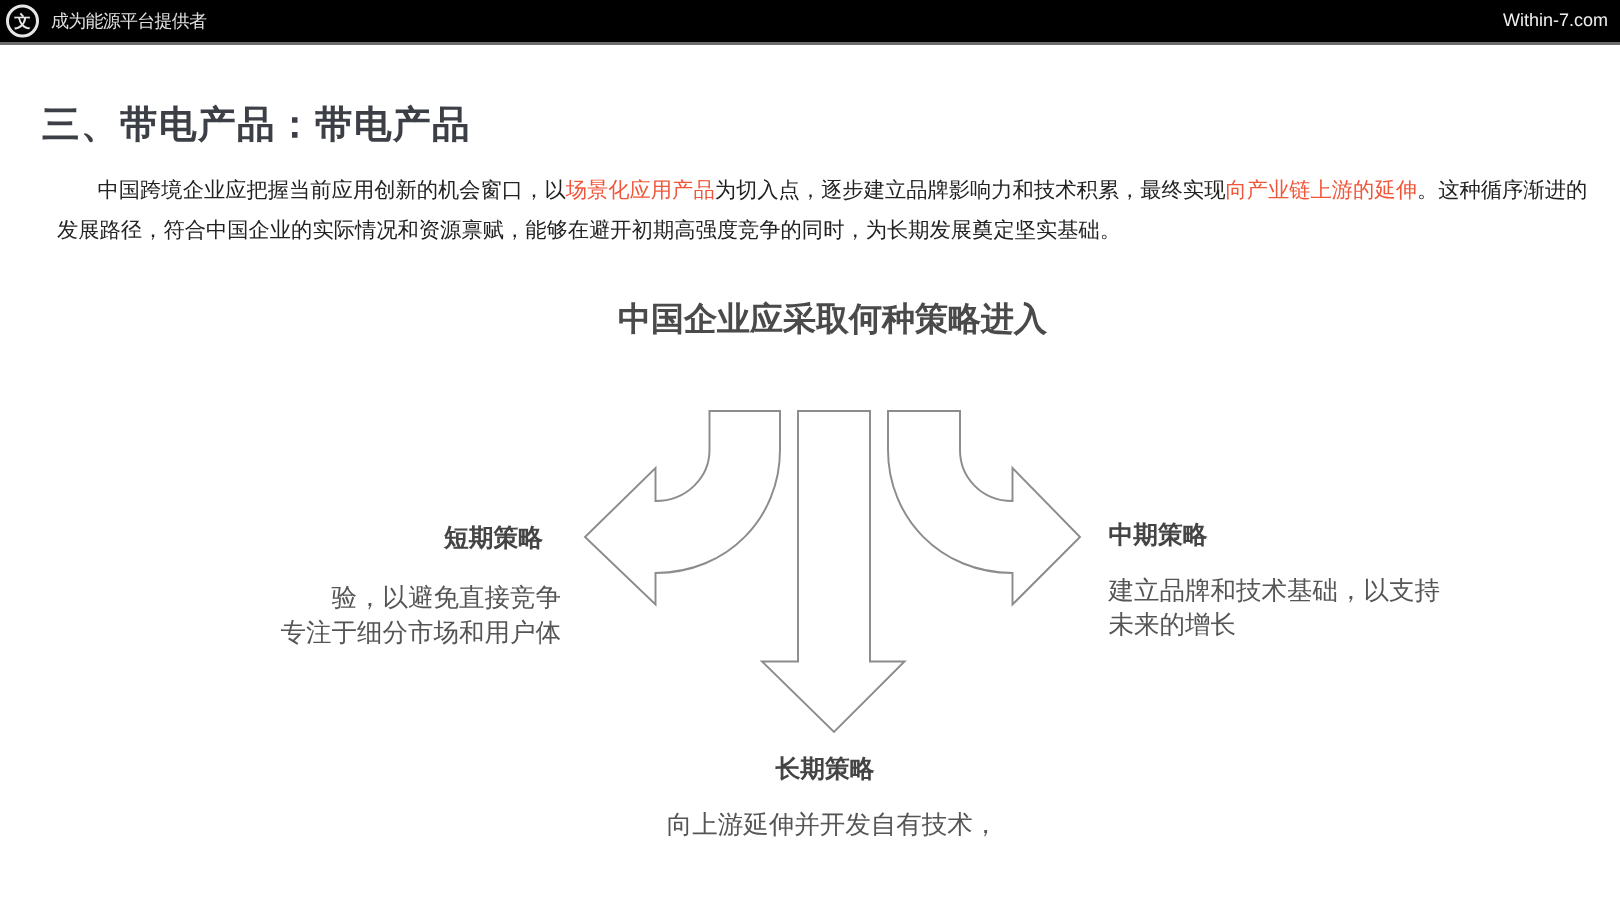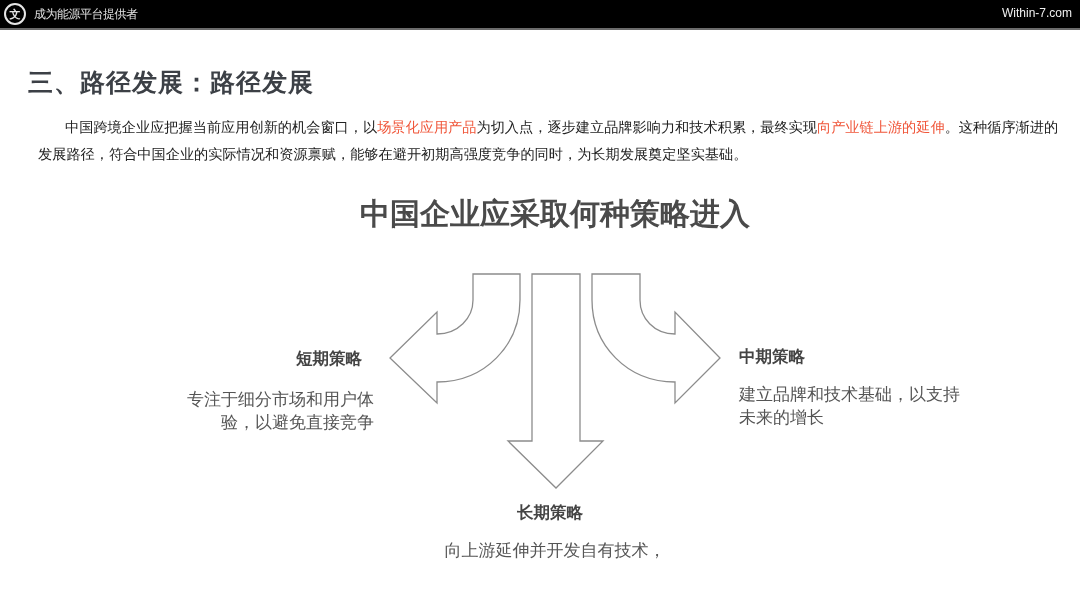--- a/index.html
+++ b/index.html
@@ -30,60 +30,60 @@
     position: absolute; left: 28px; top: 66px; font-size: 25px; font-weight: bold;
     color: #3c4046; letter-spacing: 1px; margin: 0;
   }
   .intro {
     position: absolute; left: 38px; top: 114px; width: 1030px;
     font-size: 14.2px; line-height: 27px; color: #222;
   }
   .intro .indent { display: inline-block; width: 27px; }
   .hl { color: #f0563a; }
   .question {
-    position: absolute; left: 360px; top: 199px; width: 390px; text-align: left;
-    font-size: 30px; font-weight: bold; color: #4a4a4a; line-height: 30px;
+    position: absolute; left: 360px; top: 199px; width: 390px; text-align: center;
+    font-size: 22px; font-weight: bold; color: #4a4a4a; line-height: 30px;
   }
   svg.arrows { position: absolute; left: 0; top: 0; }
   .label {
     position: absolute; font-size: 16.5px; font-weight: bold; color: #444;
   }
   .desc {
     position: absolute; font-size: 17px; color: #555; line-height: 23px;
   }
 </style>
 </head>
 <body>
 
 <div class="topbar">
   <div class="logo">文</div>
   <div class="brand">成为能源平台提供者</div>
   <div class="site">Within-7.com</div>
 </div>
 
-<h1 class="page-title">三、路径发展：路径发展</h1>
+<h1 class="page-title">三、带电产品：带电产品</h1>
 
 <div class="intro"><span class="indent"></span><span>中国跨境企业应把握当前应用创新的机会窗口，以</span><span class="hl">场景化应用产品</span><span>为切入点，逐步建立品牌影响力和技术积累，最终实现</span><span class="hl">向产业链上游的延伸</span><span>。这种循序渐进的发展路径，符合中国企业的实际情况和资源禀赋，能够在避开初期高强度竞争的同时，为长期发展奠定坚实基础。</span></div>
 
 <div class="question">
   <div>中国企业应采取何种策略进入</div>
 </div>
 
 <svg class="arrows" width="1080" height="605">
   <g fill="#ffffff" stroke="#8c8c8c" stroke-width="1.3" stroke-linejoin="miter">
     <path d="M473,274 L520,274 L520,300 C520,345 485,382 437,382 L437,403 L390,358 L437,312 L437,334 C458,334 473,318 473,300 Z"></path>
     <path d="M532,274 L580,274 L580,441 L603,441 L556,488 L508,441 L532,441 Z"></path>
     <path d="M640,274 L592,274 L592,300 C592,345 627,382 675,382 L675,403 L720,358 L675,312 L675,334 C654,334 640,318 640,300 Z"></path>
   </g>
 </svg>
 
 <div class="label" style="left:296px; top:348px;">短期策略</div>
 <div class="desc" style="left:154px; top:388px; width:220px; text-align:right;">
+  <div>验，以避免直接竞争</div>
   <div>专注于细分市场和用户体</div>
-  <div>验，以避免直接竞争</div>
 </div>
 
 <div class="label" style="left:739px; top:346px;">中期策略</div>
 <div class="desc" style="left:739px; top:383px; width:280px;">
   <div>建立品牌和技术基础，以支持</div>
   <div>未来的增长</div>
 </div>
 
 <div class="label" style="left:517px; top:502px;">长期策略</div>
 <div class="desc" style="left:405px; top:539px; width:300px; text-align:center;">

